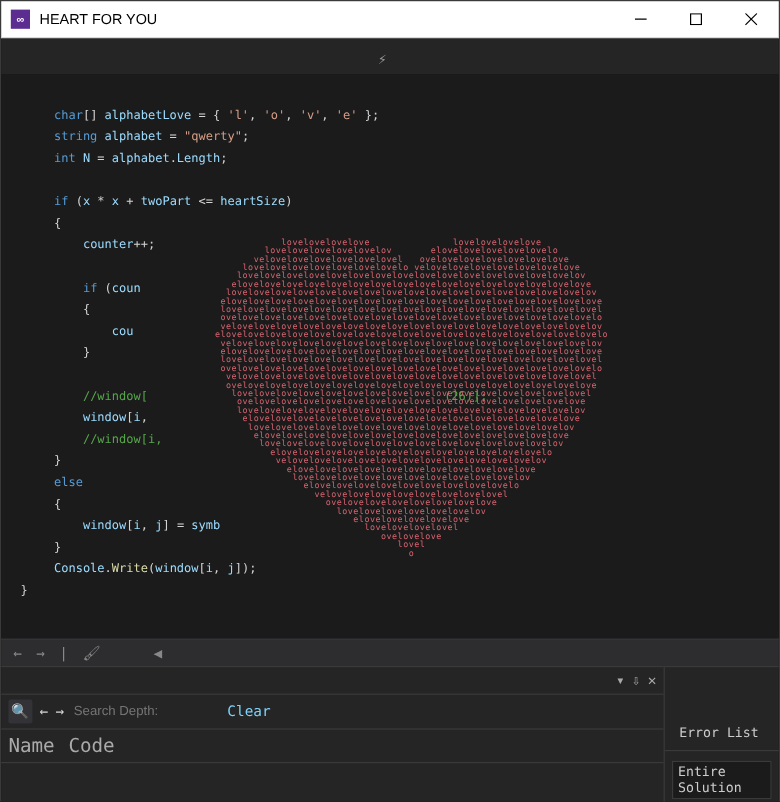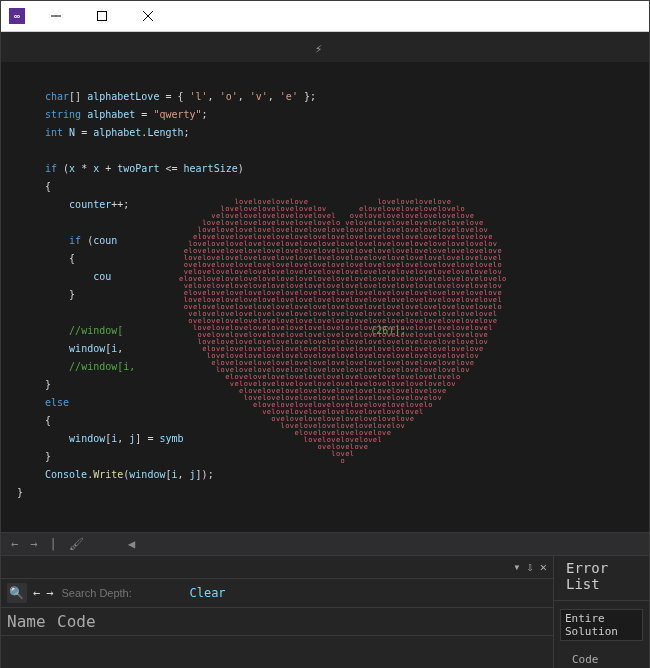--- a/index.html
+++ b/index.html
@@ -24,21 +24,21 @@
   .c-cmn{color:#57a64a;}
   .c-meth{color:#dcdcaa;}
   .heart{position:absolute;left:155px;top:130px;font-size:7px;line-height:7px;letter-spacing:0.4px;color:#d7646f;font-family:Consolas,monospace;white-space:pre;text-align:right;}
   .navstrip{height:22px;background:#2d2d30;border-top:1px solid #3a3a3a;display:flex;align-items:center;gap:12px;padding:0 10px;color:#888;}
   .navstrip .arrow{cursor:pointer;}
   .lower{display:flex;height:calc(100% - 30px - 470px - 22px);background:#252526;}
   .panel-left{flex:1;border-top:1px solid #3a3a3a;}
   .panel-right{width:95px;border-top:1px solid #3a3a3a;border-left:1px solid #3a3a3a;}
   .panel-head{display:flex;align-items:center;justify-content:flex-end;gap:6px;padding:4px 6px;color:#aaa;border-bottom:1px solid #3a3a3a;}
   .panel-head.r{justify-content:flex-start;}
-  .panel-title{font-size:14px;color:#ccc;padding:0 6px 4px 6px;}
+  .panel-title{font-size:11px;color:#ccc;padding:0 6px 4px 6px;margin-top:44px;}
   .searchrow{display:flex;align-items:center;gap:6px;padding:4px 6px;border-bottom:1px solid #3a3a3a;}
   .search-ico{width:20px;height:20px;background:#333337;display:flex;align-items:center;justify-content:center;border-radius:2px;}
   .searchrow input{background:transparent;border:none;outline:none;color:#ccc;font-size:11px;width:120px;}
   .colhead{display:flex;font-size:16px;color:#aaa;border-bottom:1px solid #3a3a3a;padding:4px 6px;align-items:center;}
   .colhead .c1{width:50px;}
   .colhead .c2{flex:1;}
   .colhead .c3{width:80px;}
   .filterbox{margin:8px 6px;padding:2px 4px;font-size:11px;color:#ccc;border:1px solid #3a3a3a;background:#1b1b1c;}
   .errhead{display:flex;font-size:11px;color:#aaa;padding:4px 6px;border-bottom:1px solid #3a3a3a;}
   .errhead .ec1{width:12px;}
@@ -46,20 +46,21 @@
   .errrow{display:flex;align-items:center;font-size:11px;color:#ccc;padding:4px 6px;gap:6px;}
   .warn{color:#e9a700;}
   .pin,.close,.drop{cursor:pointer;}
 </style>
 </head>
 <body>
 
 <div class="win">
   <div class="titlebar">
     <div class="logo">∞</div>
+    <div class="title">HEART FOR YOU</div>
     <div class="btns">
       <div class="btn">
           <svg width="10" height="10">
             <line x1="0" y1="5" x2="10" y2="5" stroke-width="1"></line>
           </svg>
         </div>
       <div class="btn">
           <svg width="10" height="10">
             <rect x="0.5" y="0.5" width="9" height="9" fill="none" stroke-width="1"></rect>
           </svg>

